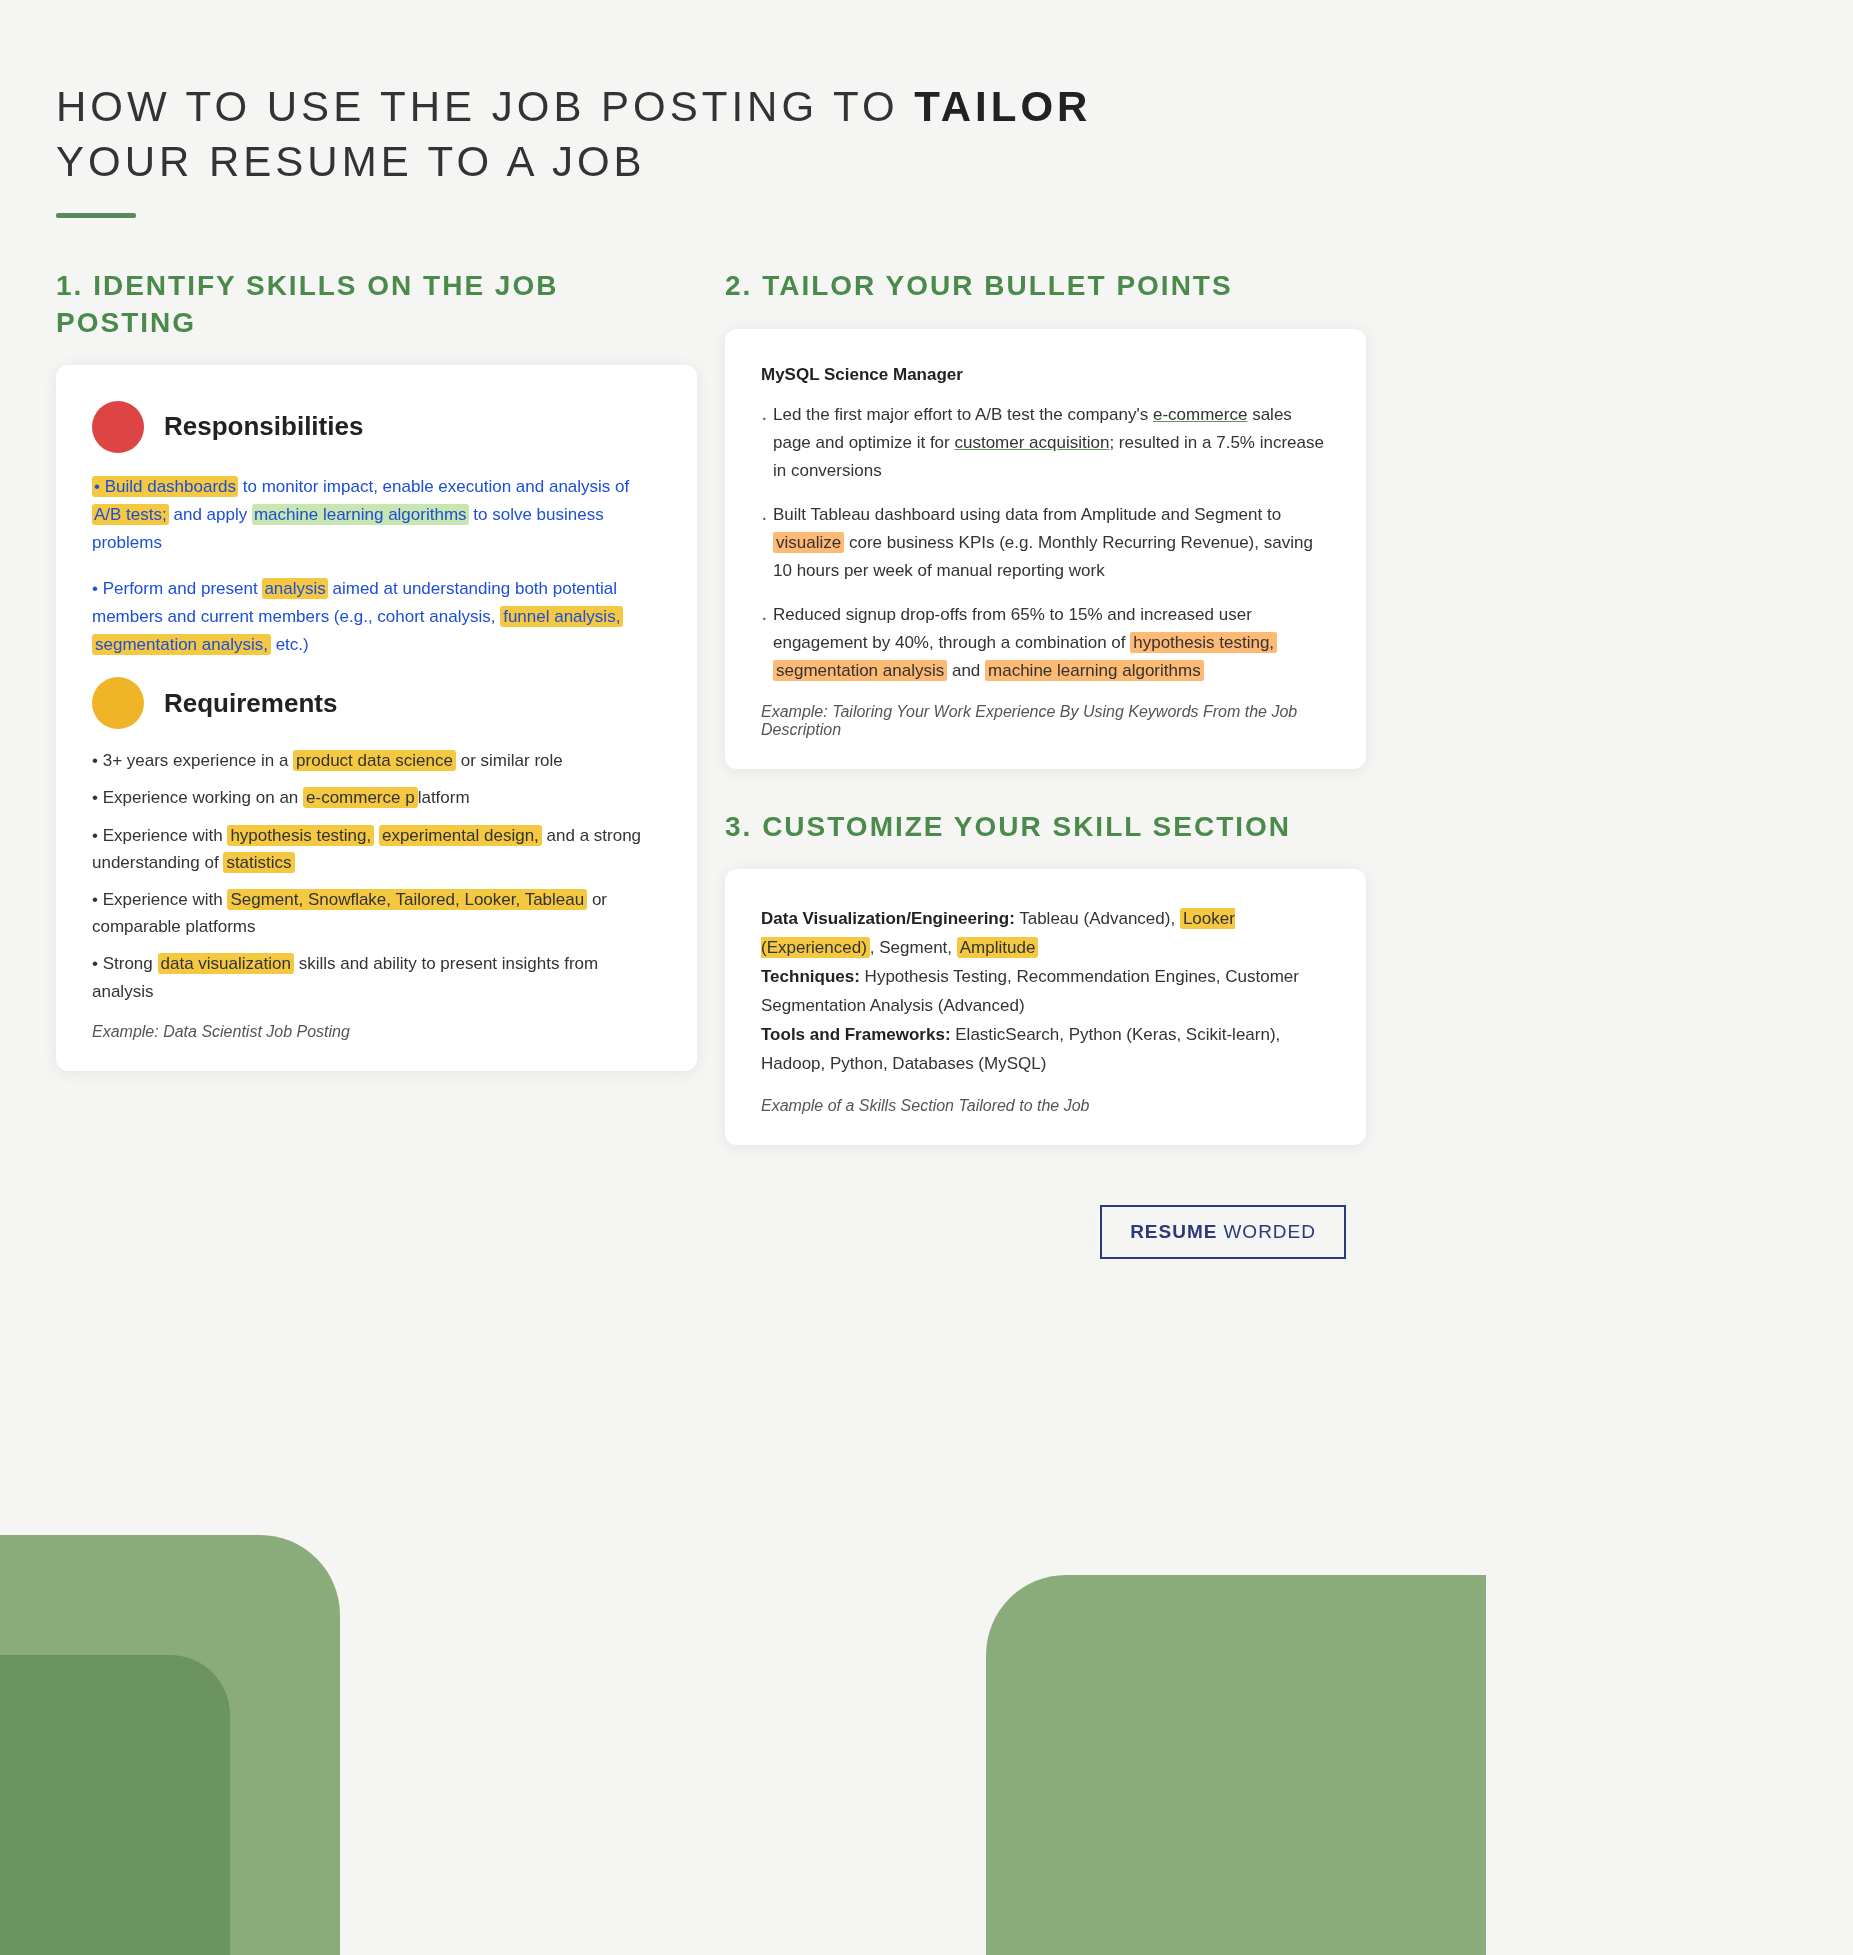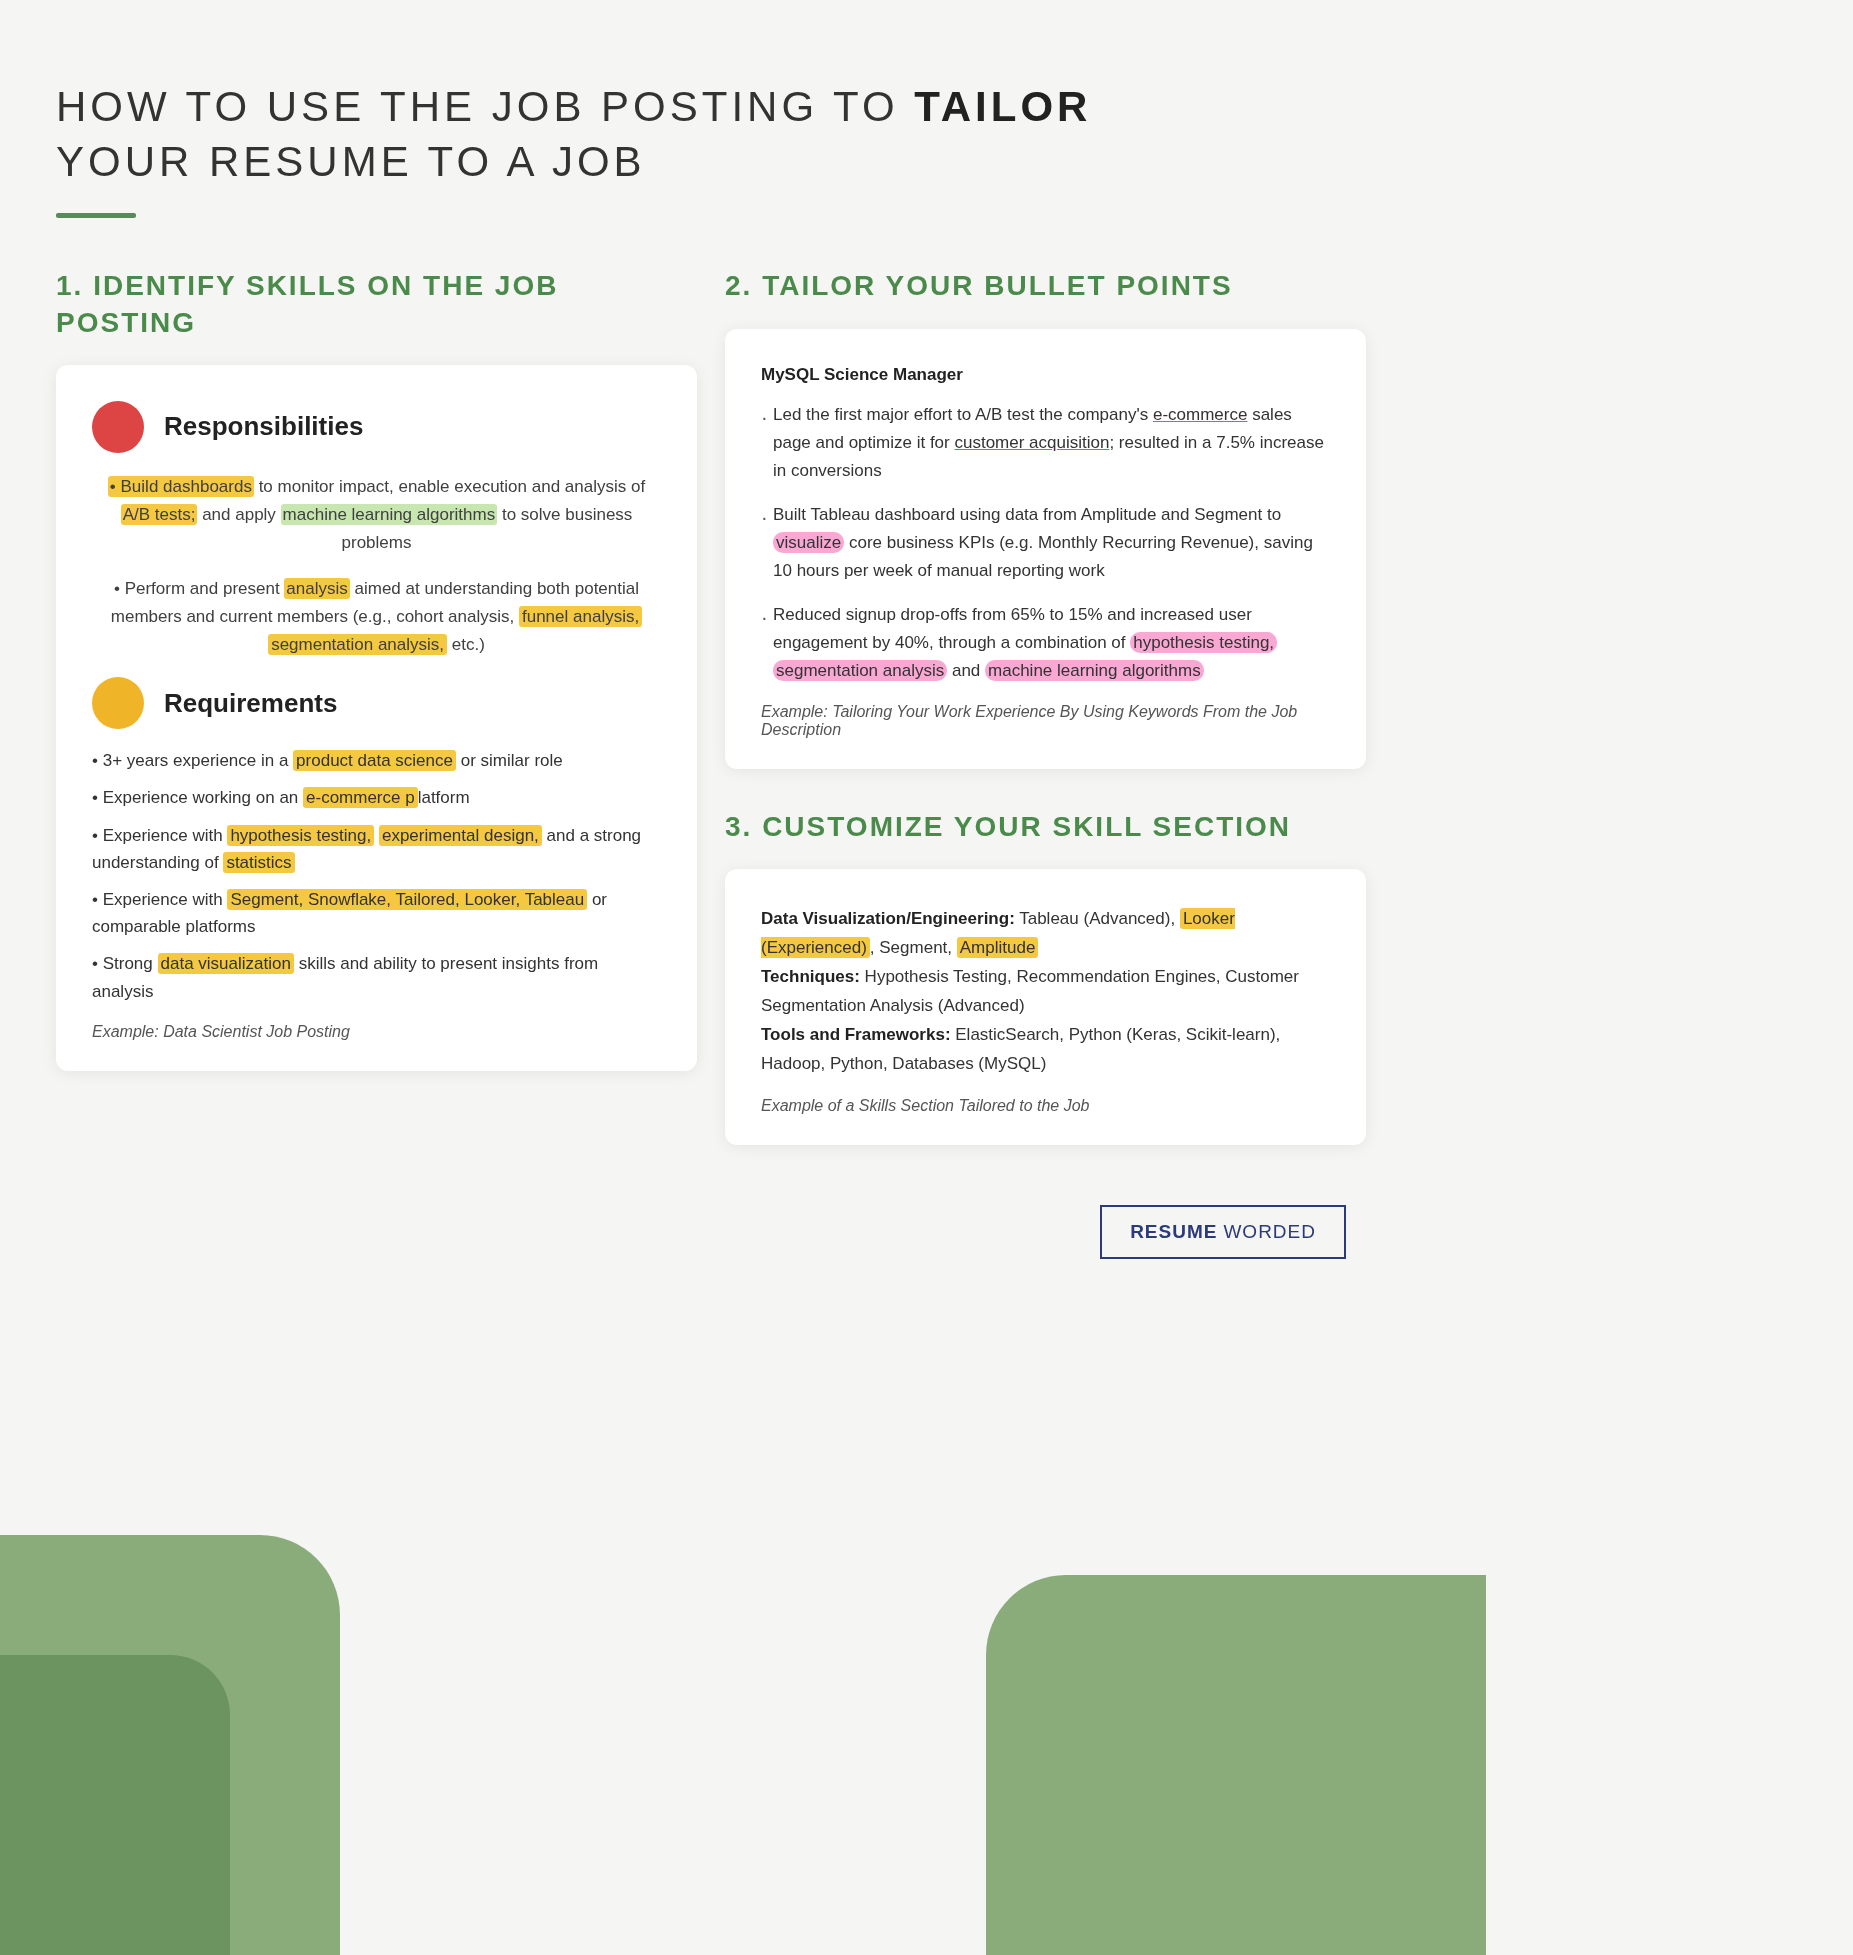--- a/index.html
+++ b/index.html
@@ -144,24 +144,23 @@
     }
 
     .resp-title {
       font-size: 26px;
       font-weight: 800;
       color: #222;
     }
 
     .resp-text {
       font-size: 17px;
-      color: #404040;
+      color: #1d4ed8;
       line-height: 1.65;
       margin-bottom: 18px;
-      text-align: center;
     }
 
     .reqs-header {
       display: flex;
       align-items: center;
       gap: 20px;
       margin-bottom: 18px;
       margin-top: 10px;
     }
 
@@ -226,22 +225,22 @@
     .bullet-right::before {
       content: '·';
       position: absolute;
       left: 0;
       top: 0;
       font-size: 20px;
       color: #555;
     }
 
     .hl-green-right {
-      background: #f9a8d4;
-      border-radius: 10px;
+      background: #fdba74;
+      border-radius: 2px;
       padding: 1px 3px;
     }
 
     
     .skills-text {
       font-size: 17px;
       color: #333;
       line-height: 1.7;
     }
 

